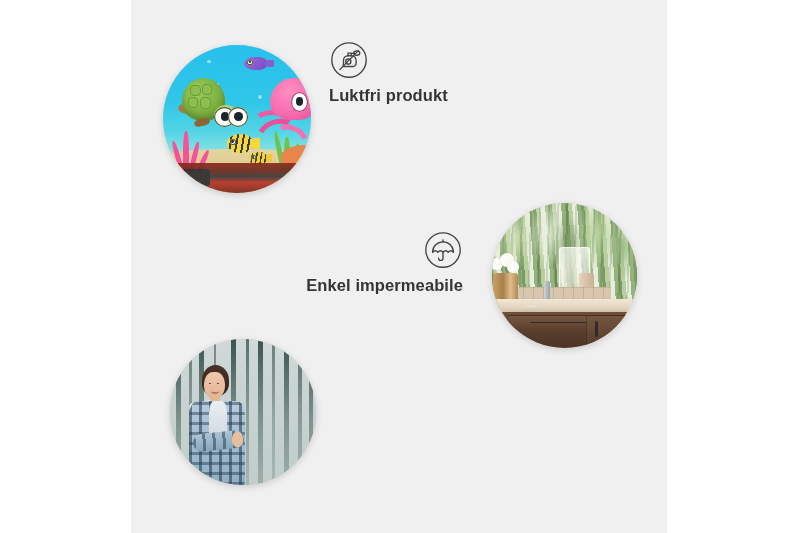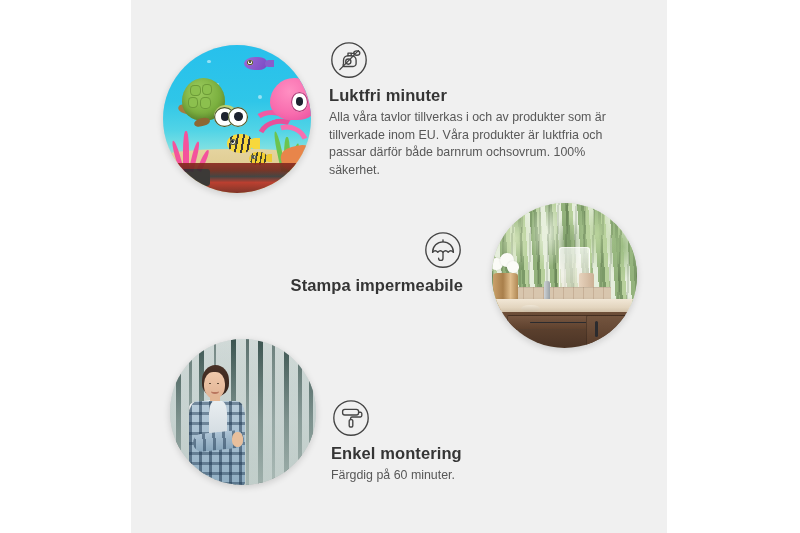--- a/index.html
+++ b/index.html
@@ -448,43 +448,30 @@
         <circle cx="20" cy="20" r="17.2"></circle>
         <path d="M14.5 26.5 h9.6 a3 3 0 0 0 3-3 v-3.2 a4.6 4.6 0 0 0 -4.6 -4.6 h-3.4 a4.6 4.6 0 0 0 -4.6 4.6 v3.2 a3 3 0 0 0 0.0 3 z"></path>
         <path d="M19 15.7 v-2.6 h3.2 v2.6"></path>
         <path d="M22.2 13.4 h2.6"></path>
         <ellipse cx="27.8" cy="13.0" rx="3.0" ry="2.2"></ellipse>
         <path d="M24.8 13.2 h0.2"></path>
         <circle cx="19.3" cy="21.6" r="2.6"></circle>
         <path d="M10.8 29.6 L29.4 10.6"></path>
       </svg>
     </div>
-    <h3>Luktfri minuter</h3>
-    <p>Alla våra tavlor tillverkas i och av produkter som är tillverkade inom EU. Våra produkter är luktfria och passar därför både barnrum ochsovrum. 100% säkerhet.</p>
+    <h3>Luktfri produkt</h3>
   </div>
 
   <div class="feature align-right" id="f2">
     <div class="icon-wrap">
       <svg viewBox="0 0 40 40" fill="none" stroke="#444" stroke-width="1.35" stroke-linecap="round" stroke-linejoin="round">
         <circle cx="20" cy="20" r="17.2"></circle>
         <path d="M9.6 22.2 a10.4 10.4 0 0 1 20.8 0"></path>
         <path d="M9.6 22.2 q2.6 -3.0 5.2 0 q2.6 -3.0 5.2 0 q2.6 -3.0 5.2 0 q2.6 -3.0 5.2 0"></path>
         <path d="M20 11.8 v-2.0"></path>
         <path d="M20 22.2 v6.0 a2.2 2.2 0 0 1 -4.4 0"></path>
       </svg>
     </div>
-    <h3>Stampa impermeabile</h3>
+    <h3>Enkel impermeabile</h3>
   </div>
 
-  <div class="feature align-left" id="f3">
-    <div class="icon-wrap">
-      <svg viewBox="0 0 40 40" fill="none" stroke="#444" stroke-width="1.35" stroke-linecap="round" stroke-linejoin="round">
-        <circle cx="20" cy="20" r="17.2"></circle>
-        <rect x="11.6" y="11.4" width="16.0" height="5.6" rx="2.2"></rect>
-        <path d="M27.6 14.2 h1.8 a1.4 1.4 0 0 1 1.4 1.4 v2.0 a1.4 1.4 0 0 1 -1.4 1.4 h-8.4 a1.4 1.4 0 0 0 -1.4 1.4 v1.2"></path>
-        <rect x="18.2" y="21.6" width="3.6" height="7.4" rx="1.2"></rect>
-      </svg>
-    </div>
-    <h3>Enkel montering</h3>
-    <p>Färgdig på 60 minuter.</p>
-  </div>
 
 </div>
 
 </body></html>

